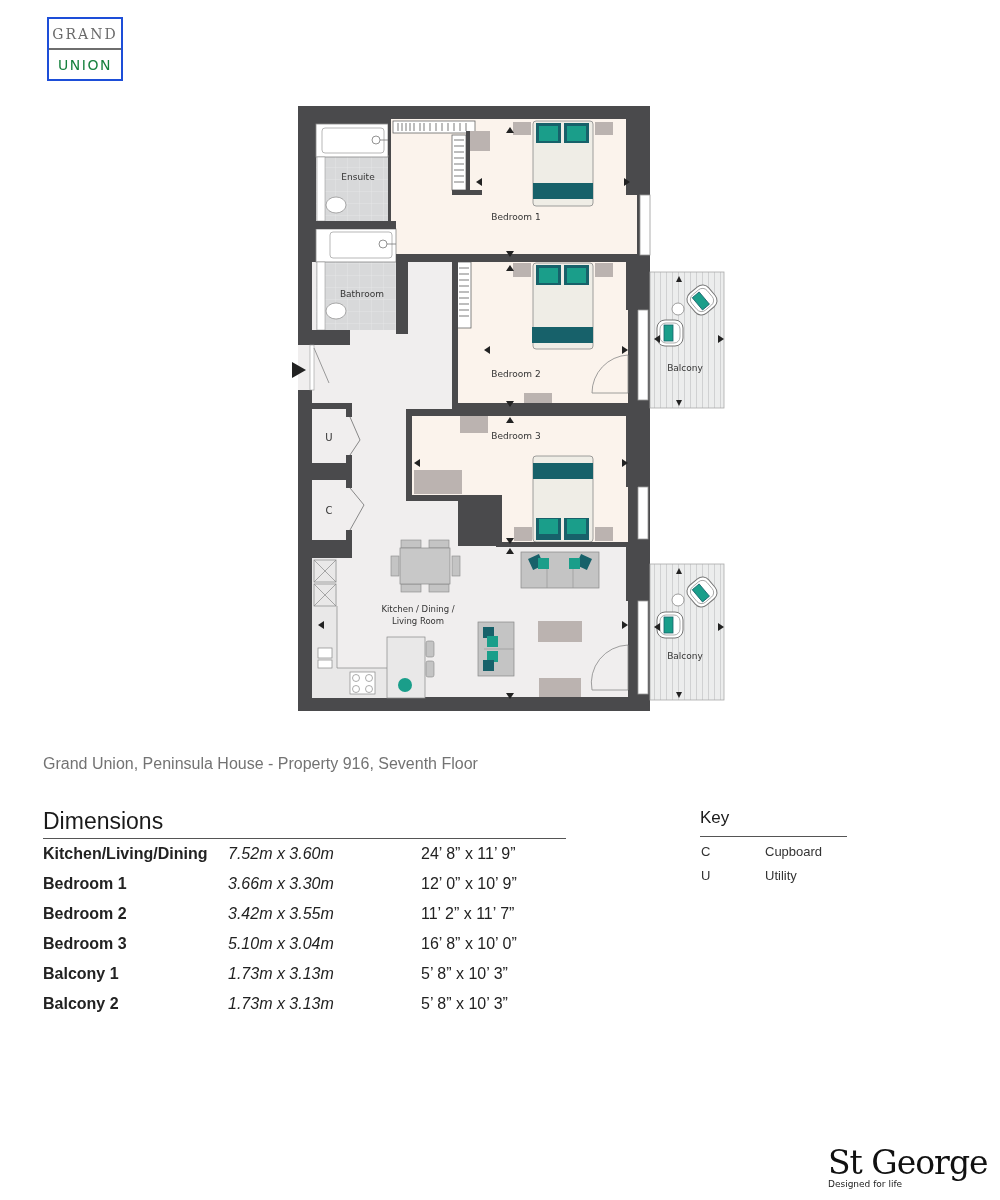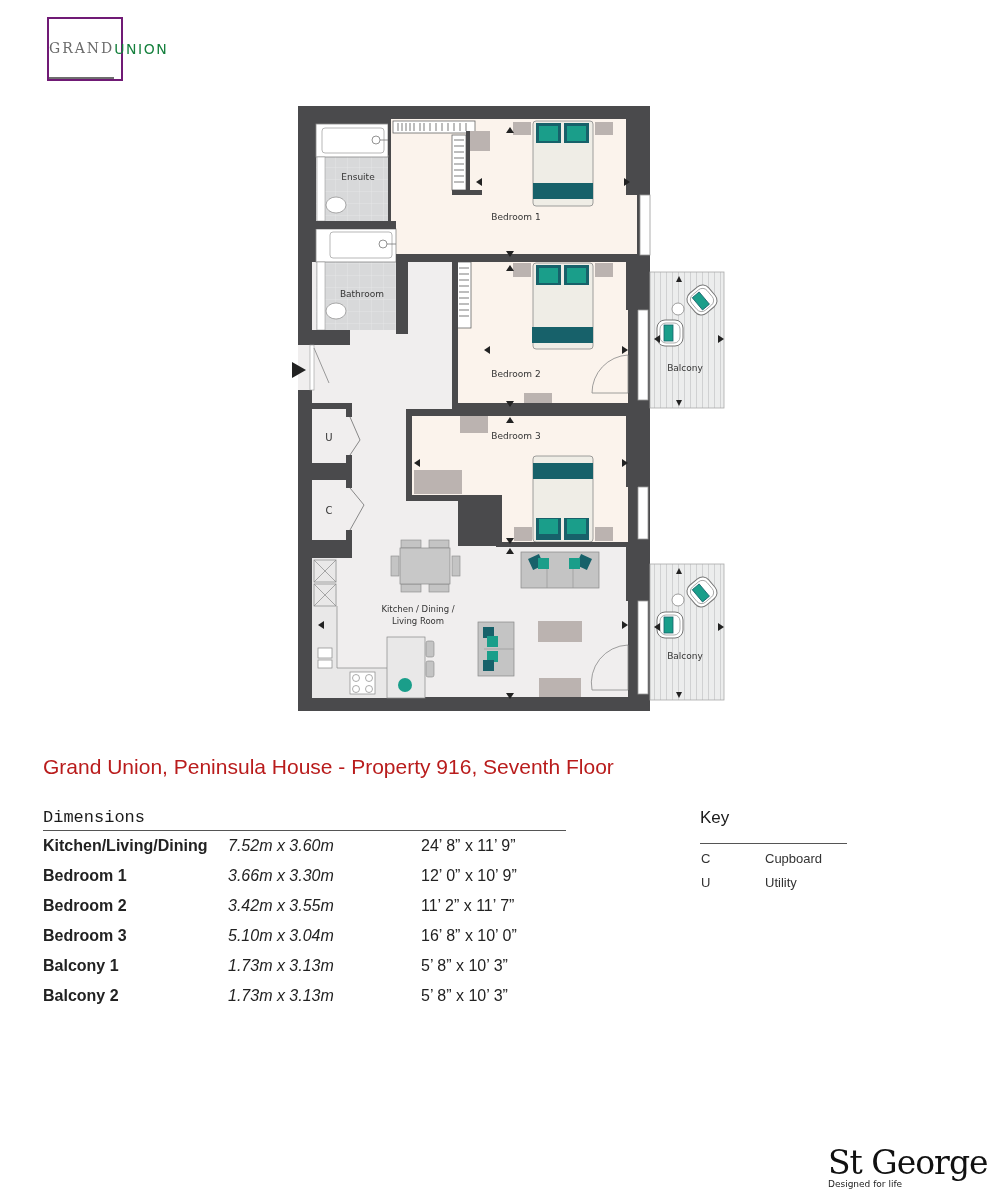--- a/index.html
+++ b/index.html
@@ -1,36 +1,36 @@
 <!DOCTYPE html>
 <html><head>
 <meta charset="utf-8">
 <style>
   html, body { margin:0; padding:0; background:#ffffff; }
   body { width:1000px; height:1200px; position:relative; overflow:hidden; font-family:"Liberation Sans", sans-serif; color:#1a1a1a; }
 
-  .logo { position:absolute; left:47px; top:17px; width:76px; height:64px; border:2px solid #701a75; box-sizing:border-box; display:flex; flex-direction:row; }
+  .logo { position:absolute; left:47px; top:17px; width:76px; height:64px; border:2px solid #1d4ed8; box-sizing:border-box; display:flex; flex-direction:column; }
   .logo .top { flex:1; display:flex; align-items:center; justify-content:center; font-family:"DejaVu Serif", serif; font-size:14px; letter-spacing:2px; color:#6a6a6a; border-bottom:2px solid #6e6e6e; }
   .logo .bot { flex:1; display:flex; align-items:center; justify-content:center; font-family:"DejaVu Sans", sans-serif; font-size:14px; letter-spacing:1.5px; color:#15803d; }
 
   .plan { position:absolute; left:0; top:0; width:1000px; height:740px; }
   .plan text { font-family:"DejaVu Sans", sans-serif; fill:#333; }
 
-  .title { position:absolute; left:43px; top:755px; font-size:21px; color:#b91c1c; }
+  .title { position:absolute; left:43px; top:755px; font-size:16px; color:#737373; }
 
   .dims { position:absolute; left:43px; top:808px; width:523px; }
-  .dims .hdr { font-size:17px; padding-bottom:3px; border-bottom:1.5px solid #555;font-family:Liberation Mono, monospace; }
+  .dims .hdr { font-size:23px; padding-bottom:3px; border-bottom:1.5px solid #555; }
   .dims .row { display:flex; height:30px; align-items:center; font-size:16px; color:#222; }
   .dims .row:first-of-type { margin-top:2px; }
   .dims .c1 { width:185px;font-weight:bold; }
   .dims .c2 { width:193px;font-style:italic; }
   .dims .c3 { flex:1; }
 
   .key { position:absolute; left:700px; top:808px; width:147px; }
-  .key .hdr { font-size:17px; padding-bottom:15px; border-bottom:1.5px solid #555; }
+  .key .hdr { font-size:17px; padding-bottom:8px; border-bottom:1.5px solid #555; }
   .key .row { display:flex; font-size:13px; height:24px; align-items:center; color:#333; }
   .key .code { width:64px; padding-left:1px; }
 
   .brand { position:absolute; left:828px; top:1146px; }
   .brand .name { font-family:"DejaVu Serif", serif; font-size:33px; letter-spacing:-1px; color:#111; line-height:34px;text-align:right; }
   .brand .tag { font-family:"DejaVu Sans", sans-serif; font-size:9px; color:#222; margin-top:-1px; }
 </style>
 </head>
 <body>
 

